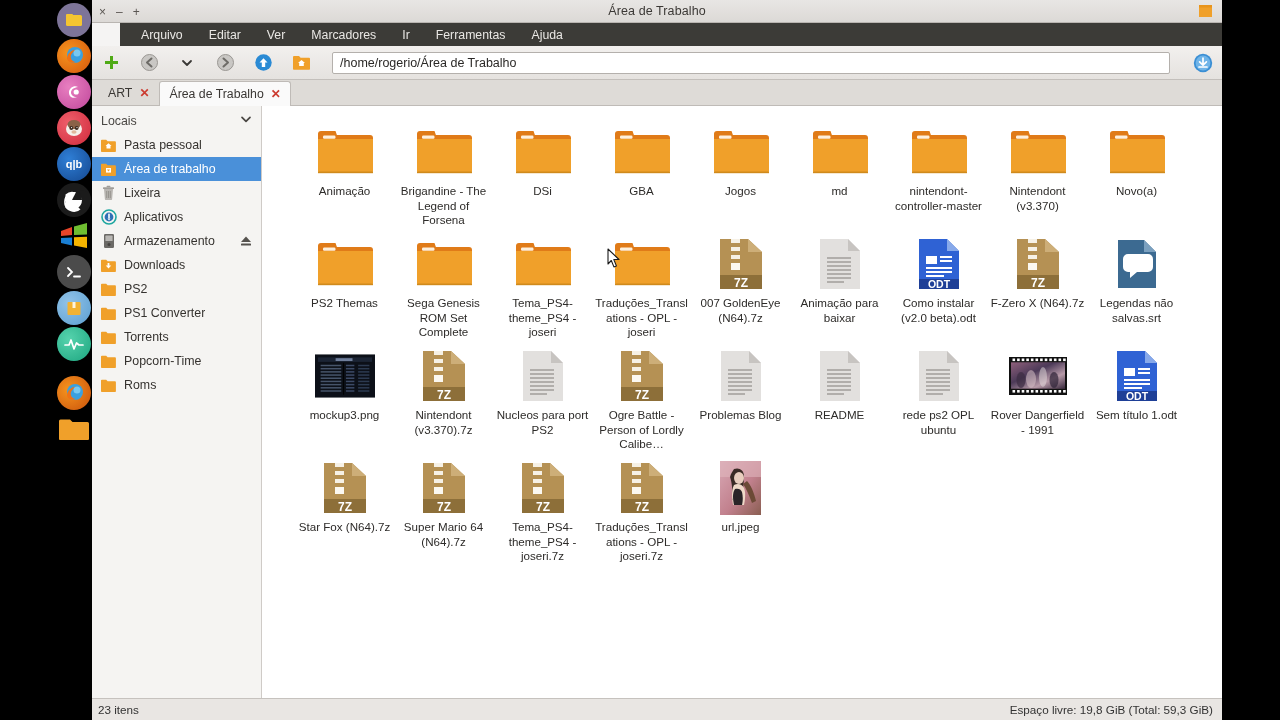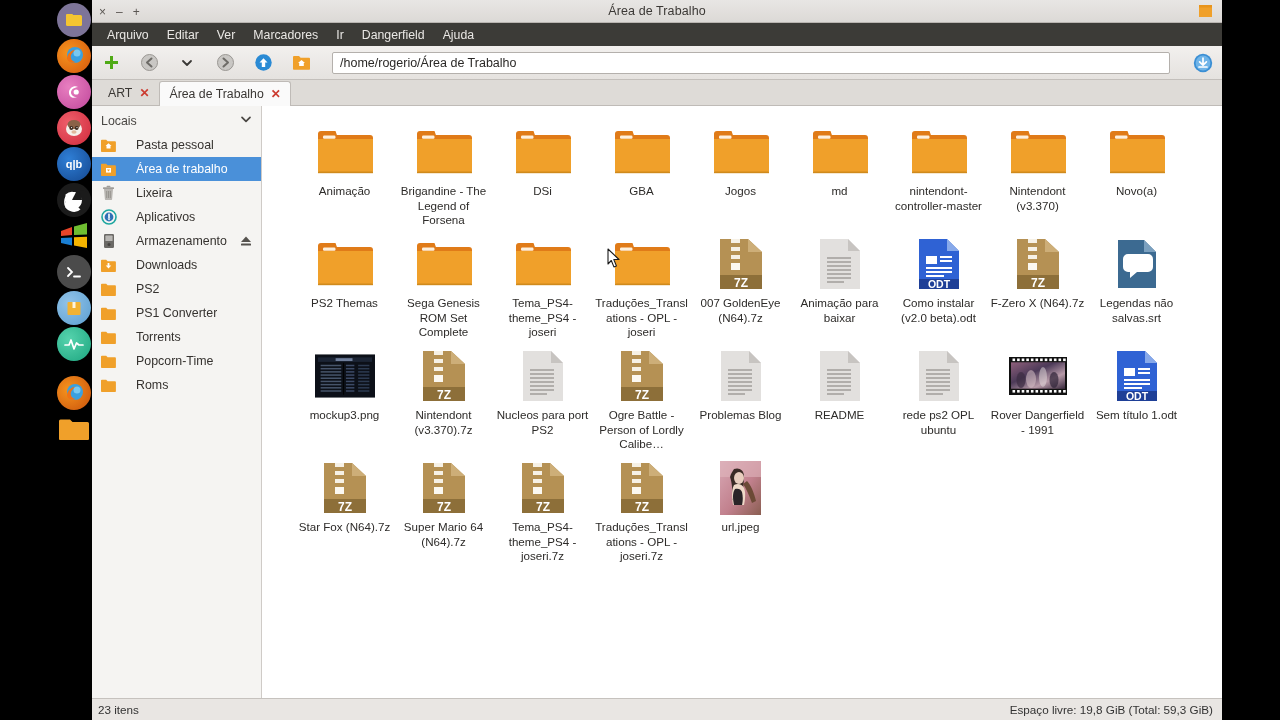--- a/index.html
+++ b/index.html
@@ -45,21 +45,21 @@
     width: 100%; text-align: center; font-size: 12.5px; color: #3b3835;
     font-weight: normal; letter-spacing: .1px;
   }
   #titlebar-folder {
     position: absolute; right: 8px; top: 3px; width: 17px; height: 16px;
   }
 
   
   #menubar {
     height: 23px; flex: 0 0 23px; background: #3c3b37;
-    display: flex; align-items: center; padding-left: 6px; gap: 0;
+    display: flex; align-items: center; padding-left: 12px; gap: 8px; margin-left: 28px;
   }
   #menubar .mi {
     color: #e9e7e4; font-size: 12.3px; padding: 3px 9px; cursor: pointer;
     white-space: nowrap;
   }
 
   
   #toolbar {
     height: 34px; flex: 0 0 34px;
     background: linear-gradient(to bottom,#f2f0ee,#e5e2df);
@@ -104,21 +104,21 @@
   #sb-head {
     display: flex; align-items: center; justify-content: space-between;
     padding: 3px 9px 5px 9px; color: #4a4744; font-size: 12.4px;
   }
   .sb-item {
     display: flex; align-items: center; gap: 7px; padding: 2px 8px;
     height: 24px; cursor: pointer; position: relative;
   }
   .sb-item.sel { background: #4a90d9; color: #fff; }
   .sb-item .ico { width: 17px; height: 17px; flex: 0 0 17px; display:flex; align-items:center; justify-content:center;}
-  .sb-item .lbl { white-space: nowrap; overflow: hidden; text-overflow: ellipsis; margin-left: 12px; }
+  .sb-item .lbl { white-space: nowrap; overflow: hidden; text-overflow: ellipsis; }
   .eject { margin-left: auto; width: 14px; height: 14px; }
 
   
   #iconview {
     flex: 1 1 auto; background: #fff; position: relative;
     padding: 12px 10px 0 14px; overflow: hidden;
   }
   #iconsgrid { display: flex; flex-wrap: wrap; align-content: flex-start; align-items: flex-end; }
   .item {
     width: 99px; min-height: 112px; display: flex; flex-direction: column;
@@ -251,21 +251,21 @@
           </svg>
       </div>
     </div>
 
     <div id="menubar">
       <div class="mi">Arquivo</div>
       <div class="mi">Editar</div>
       <div class="mi">Ver</div>
       <div class="mi">Marcadores</div>
       <div class="mi">Ir</div>
-      <div class="mi">Dangerfield</div>
+      <div class="mi">Ferramentas</div>
       <div class="mi">Ajuda</div>
     </div>
 
     <div id="toolbar">
       <div class="tb">
         <svg width="17" height="17" viewBox="0 0 17 17">
             <path d="M7 2h3v5h5v3h-5v5H7v-5H2V7h5z" fill="#4faa16"></path>
           </svg>
       </div>
       <div class="tb">

